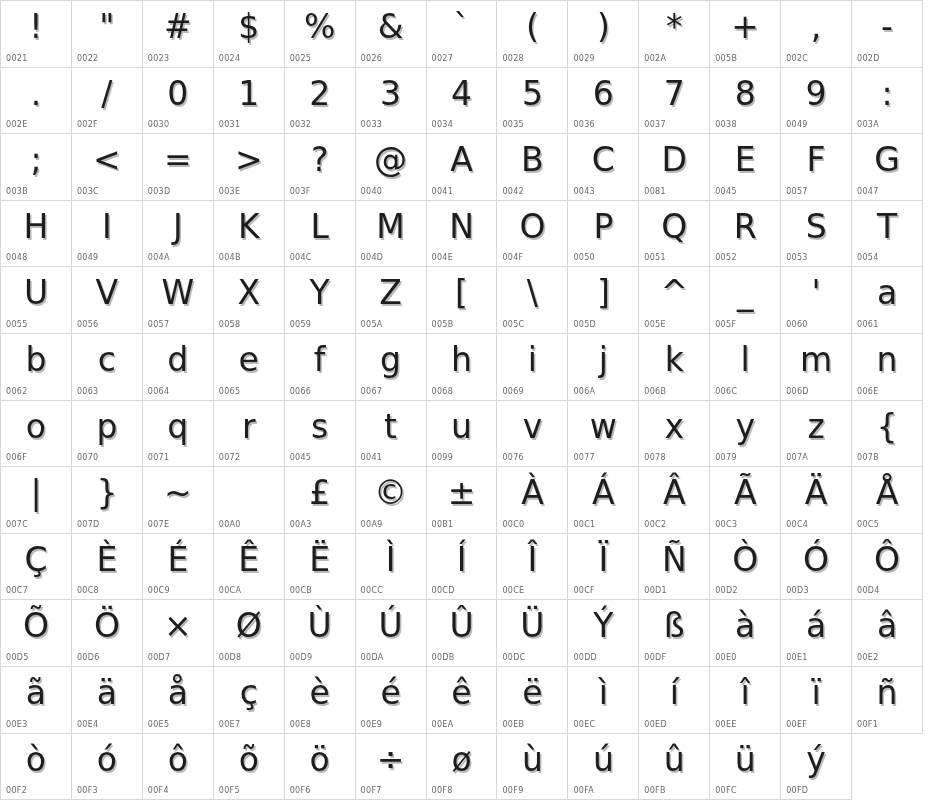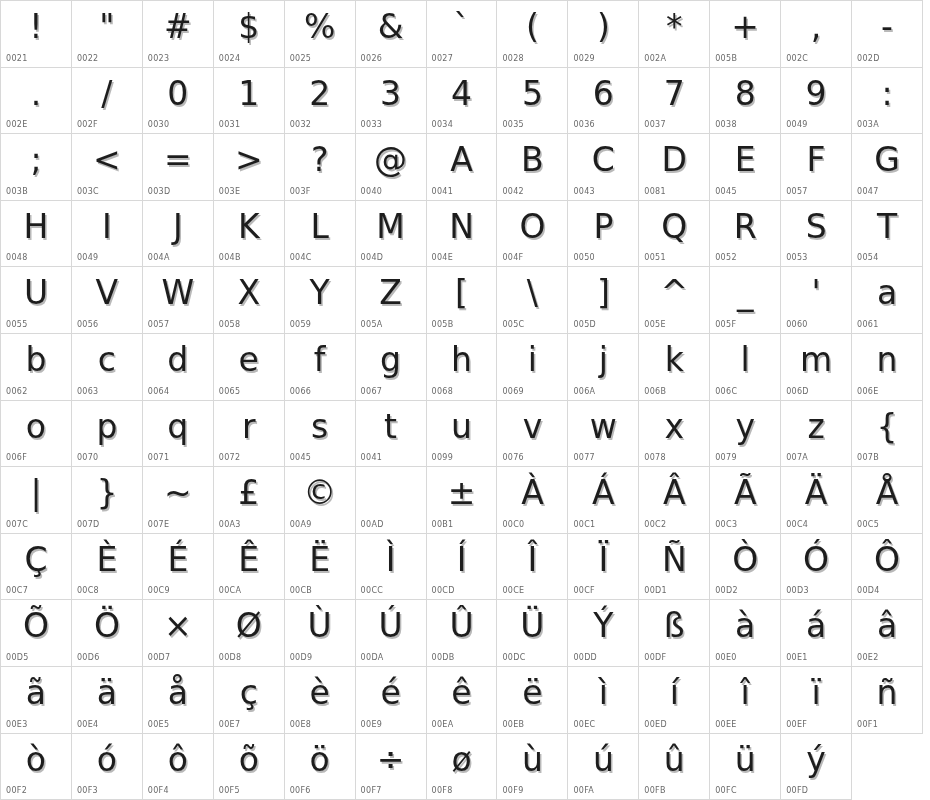--- a/index.html
+++ b/index.html
@@ -428,30 +428,30 @@
     </div>
     <div class="glyph-cell">
       <div class="glyph-char">}</div>
       <div class="glyph-code">007D</div>
     </div>
     <div class="glyph-cell">
       <div class="glyph-char">~</div>
       <div class="glyph-code">007E</div>
     </div>
     <div class="glyph-cell">
+      <div class="glyph-char"> </div>
+      <div class="glyph-code">00A0</div>
+    </div>
+    <div class="glyph-cell">
       <div class="glyph-char">£</div>
       <div class="glyph-code">00A3</div>
     </div>
     <div class="glyph-cell">
       <div class="glyph-char">©</div>
       <div class="glyph-code">00A9</div>
-    </div>
-    <div class="glyph-cell">
-      <div class="glyph-char">­</div>
-      <div class="glyph-code">00AD</div>
     </div>
     <div class="glyph-cell">
       <div class="glyph-char">±</div>
       <div class="glyph-code">00B1</div>
     </div>
     <div class="glyph-cell">
       <div class="glyph-char">À</div>
       <div class="glyph-code">00C0</div>
     </div>
     <div class="glyph-cell">

